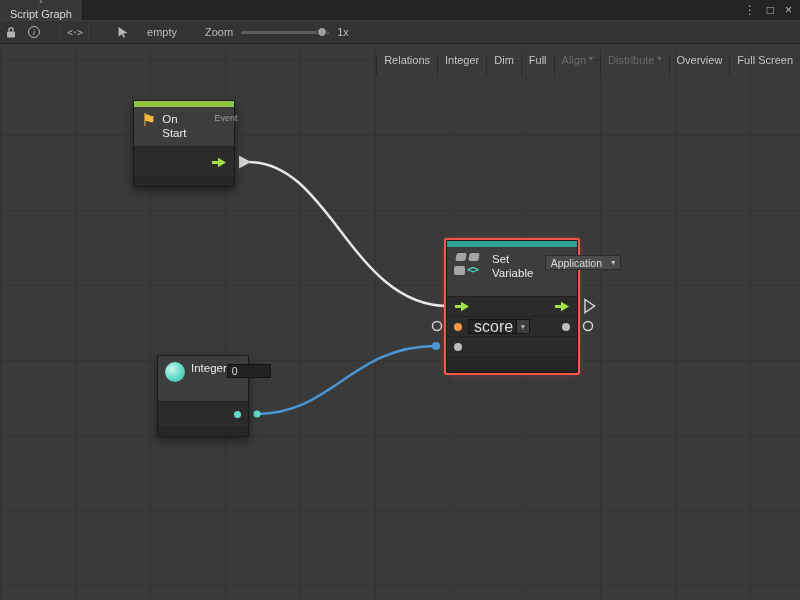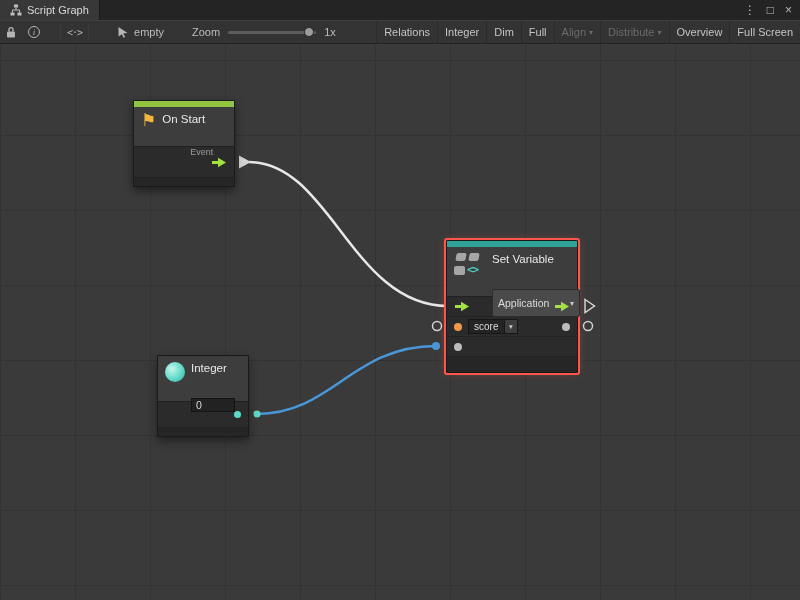--- a/index.html
+++ b/index.html
@@ -1,53 +1,53 @@
 <!DOCTYPE html>
 <html style="--accent-green: #93c440; --accent-teal: #2fa396; --port-green: #a3e044; --wire-white: #e8e8e8; --wire-blue: #4a97d8; --dot-orange: #f2984b; --dot-gray: #bdbdbd; --dot-teal: #5fd9c8; --selection-red: #ff564a; --flag-yellow: #f2b73f; --icon-teal: #4ecfc0; --indicator-gray: #d4d4d4;"><head>
 <meta charset="utf-8">
 <style>
   * { margin:0; padding:0; box-sizing:border-box; }
   html,body { width:800px; height:600px; overflow:hidden; }
   body { font-family:"Liberation Sans", sans-serif; background:#383838; position:relative; color:#c8c8c8; }
 
   
   .titlebar { position:absolute; top:0; left:0; width:800px; height:20px; background:#242424; display:flex; align-items:center; font-size:11px; z-index:30; }
-  .tab { display:flex; align-items:center; gap:5px; padding:0 10px; height:20px; background:#383838; border-right:1px solid #1b1b1b; color:#d8d8d8; }
+  .tab { display:flex; align-items:center; gap:5px; padding:0 10px; height:20px; background:#383838; border-right:1px solid #1b1b1b; color:#d8d8d8;flex-direction:column; }
   .win-controls { margin-left:auto; display:flex; align-items:center; gap:11px; padding-right:8px; color:#b8b8b8; font-size:12px; }
   .win-controls span { cursor:default; line-height:1; }
 
   
   .toolbar { position:absolute; top:20px; left:0; width:800px; height:24px; background:#333333; border-top:1px solid #3e3e3e; border-bottom:1px solid #232323; display:flex; align-items:center; font-size:11px; color:#bcbcbc; z-index:30; }
   .sep { width:1px; height:16px; background:#272727; border-right:1px solid #3c3c3c; }
   .tb-icon { display:flex; align-items:center; justify-content:center; padding:0 6px; height:100%; }
   .info-circle { width:12px; height:12px; border:1px solid #b5b5b5; border-radius:50%; font-size:9px; display:inline-flex; align-items:center; justify-content:center; color:#b5b5b5; font-family:"Liberation Serif",serif; font-style:italic; }
   .code-ic { font-family:"DejaVu Sans Mono", monospace; font-size:10px; color:#b5b5b5; letter-spacing:-1px; }
-  .graph-name { display:flex; gap:5px; margin-left:28px; }
+  .graph-name { display:flex; gap:18px; margin-left:28px; }
   .zoom-wrap { display:flex; align-items:center; gap:8px; margin-left:28px; }
   .slider { position:relative; width:88px; height:3px; background:#5c5c5c; border-radius:2px; }
   .slider .knob { position:absolute; top:-4px; width:10px; height:10px; border-radius:50%; background:#9d9d9d; border:1px solid #2a2a2a; }
   .tb-buttons { margin-left:auto; display:flex; height:100%; }
-  .tb-btn { display:flex; align-items:center; gap:3px; padding:0 7px; height:100%; border-left:1px solid #2a2a2a; white-space:nowrap; color:#c4c4c4; cursor:default; }
+  .tb-btn { display:flex; gap:3px; padding:0 7px; height:100%; border-left:1px solid #2a2a2a; white-space:nowrap; color:#c4c4c4; cursor:default;margin-top:33px; }
   .tb-btn.disabled { color:#6b6b6b; }
   .tb-btn .caret { font-size:8px; }
 
   
   .canvas { position:absolute; top:44px; left:0; width:800px; height:556px;
     background-color:#3a3a3a;
     background-image: linear-gradient(#333333 1px, transparent 1px), linear-gradient(90deg, #333333 1px, transparent 1px);
     background-size:75px 75px; background-position:0px 16px; z-index:0; }
 
   svg.wires { position:absolute; top:0; left:0; width:800px; height:600px; z-index:5; pointer-events:none; }
 
   
   .node { position:absolute; z-index:10; background:#2b2b2b; border:1px solid #1a1a1a; border-radius:1px; box-shadow:0 4px 10px rgba(0,0,0,0.45); font-size:11px; }
   .node.selected { box-shadow:0 0 0 2px var(--selection-red), 0 0 10px rgba(255,86,74,0.35); }
   .strip { height:6px; }
   .node-header { background:#3d3d3d; border-bottom:1px solid #212121; display:flex; align-items:flex-start; gap:6px; padding:5px 7px; }
-  .titles { display:flex; flex-direction:column;gap:20px; }
+  .titles { display:flex; flex-direction:row; }
   .node-title { color:#e9e9e9; font-size:11.5px; line-height:1.25; }
   .node-sub { color:#9c9c9c; font-size:9px; margin-top:1px;margin-left:28px; }
   .node-row { display:flex; align-items:center; background:#2b2b2b; padding:0 7px; border-bottom:1px solid #222222; }
   .node-footer { background:#262626; }
 
   .flag { font-size:17px; line-height:1; color:var(--flag-yellow); }
 
   .dot { width:8px; height:8px; border-radius:50%; flex:0 0 auto; }
   .dot.orange { background:var(--dot-orange); }
   .dot.gray   { background:var(--dot-gray); }
@@ -56,24 +56,24 @@
   .arrow { flex:0 0 auto; }
 
   
   .sv-header { height:50px; }
   .sv-icons { position:relative; width:32px; height:28px; flex:0 0 auto; }
   .chip { position:absolute; width:10px; height:8px; background:#a6a6a6; border-radius:2px; }
   .chip.c1 { left:2px; top:1px; transform:skewX(-10deg); }
   .chip.c2 { left:15px; top:1px; transform:skewX(-10deg); }
   .chip.c3 { left:0px; top:14px; width:11px; height:9px; }
   .angle { position:absolute; left:13px; top:11px; color:var(--icon-teal); font-weight:bold; font-size:11px; font-family:"DejaVu Sans Mono", monospace; letter-spacing:-1px; }
-  .dd { display:inline-flex; align-items:center; justify-content:space-between; width:88px; height:28px; margin-top:3px; background:#4a4a4a; border:1px solid #2c2c2c; border-radius:2px; padding:0 5px; font-size:10.5px; color:#dcdcdc; cursor:default; }
+  .dd { display:inline-flex; align-items:center; justify-content:space-between; width:88px; height:15px; margin-top:3px; background:#4a4a4a; border:1px solid #2c2c2c; border-radius:2px; padding:0 5px; font-size:10.5px; color:#dcdcdc; cursor:default; }
   .dd .caret { font-size:8px; color:#c9c9c9; }
   .field-group { display:flex; height:15px; margin-left:6px; }
-  .field-text { width:36px; background:#242424; border:1px solid #161616; border-right:none; padding:0 5px; font-size:10px; color:#dadada; display:flex; align-items:center; }
+  .field-text { width:48px; background:#242424; border:1px solid #161616; border-right:none; padding:0 5px; font-size:16px; color:#dadada; display:flex; align-items:center; }
   .field-caret { width:14px; background:#3e3e3e; border:1px solid #161616; display:flex; align-items:center; justify-content:center; font-size:7.5px; color:#c9c9c9; }
 
   
   .int-icon { width:20px; height:20px; border-radius:50%; flex:0 0 auto; margin-top:1px;
     background:radial-gradient(circle at 35% 35%, #c6f7ec, var(--dot-teal) 55%, #3aa897); }
   .value-field { width:44px; height:14px; margin-top:3px; background:#222222; border:1px solid #141414; padding:0 4px; font-size:10.5px; color:#d8d8d8; display:flex; align-items:center; }
 </style>
 </head>
 <body>
 

